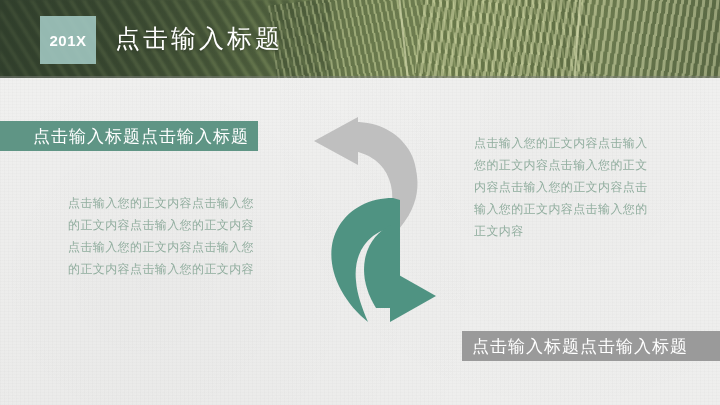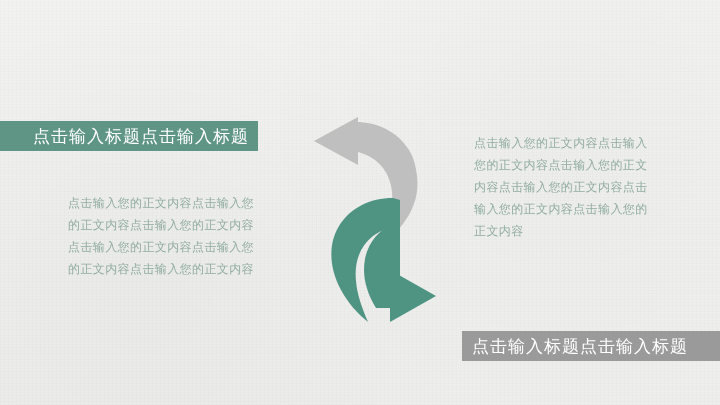--- a/index.html
+++ b/index.html
@@ -177,20 +177,39 @@
     position: absolute;
     left: 308px; top: 112px;
     width: 132px; height: 220px;
   }
 </style>
 </head>
 <body>
 
 <div id="slide">
 
+  <div class="header">
+    <div class="header-photo">
+      <div class="leaf-layer-a"></div>
+      <div class="leaf-layer-d"></div>
+      <div class="leaf-layer-b"></div>
+      <div class="leaf-layer-c"></div>
+      <div class="leaf-vein" style="left:56%; transform:rotate(-6deg);"></div>
+      <div class="leaf-vein" style="left:80%; transform:rotate(4deg);"></div>
+      <div class="header-shade"></div>
+    </div>
+
+    <div class="year-badge">
+      <span>201X</span>
+    </div>
+
+    <div class="header-title">点击输入标题</div>
+
+    <div class="header-bottom-edge"></div>
+  </div>
 
   <div class="left-banner">
     <span>点击输入标题点击输入标题</span>
   </div>
   <div class="left-body">点击输入您的正文内容点击输入您的正文内容点击输入您的正文内容点击输入您的正文内容点击输入您的正文内容点击输入您的正文内容</div>
 
   <div class="arrows">
     <svg width="132" height="220" viewBox="0 0 132 220">
 
       <path fill="#bfbfbf" d="M47 12 L47 39 C63 39 76 44 84 54 C93 65 95 80 91 96 C88 108 82 120 74 132

